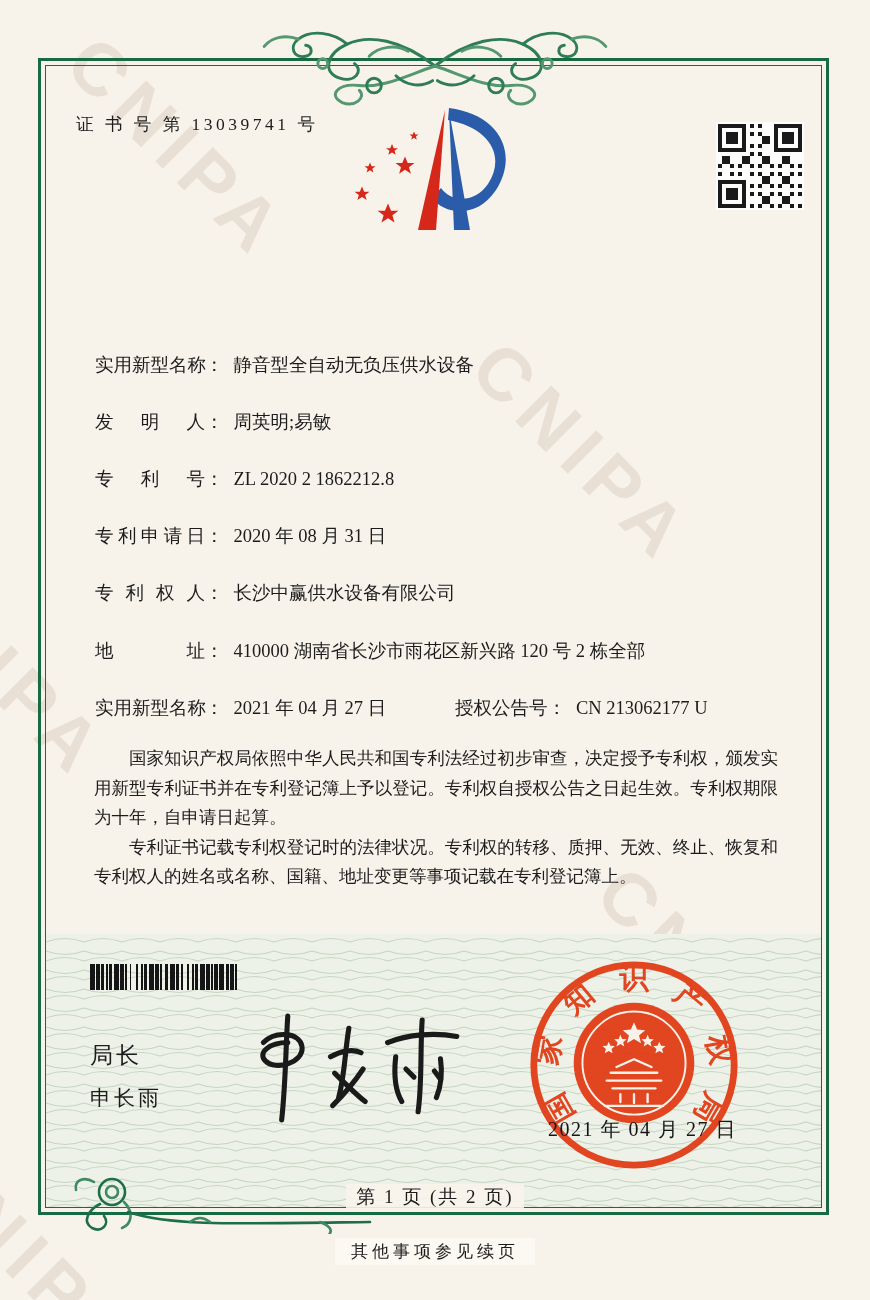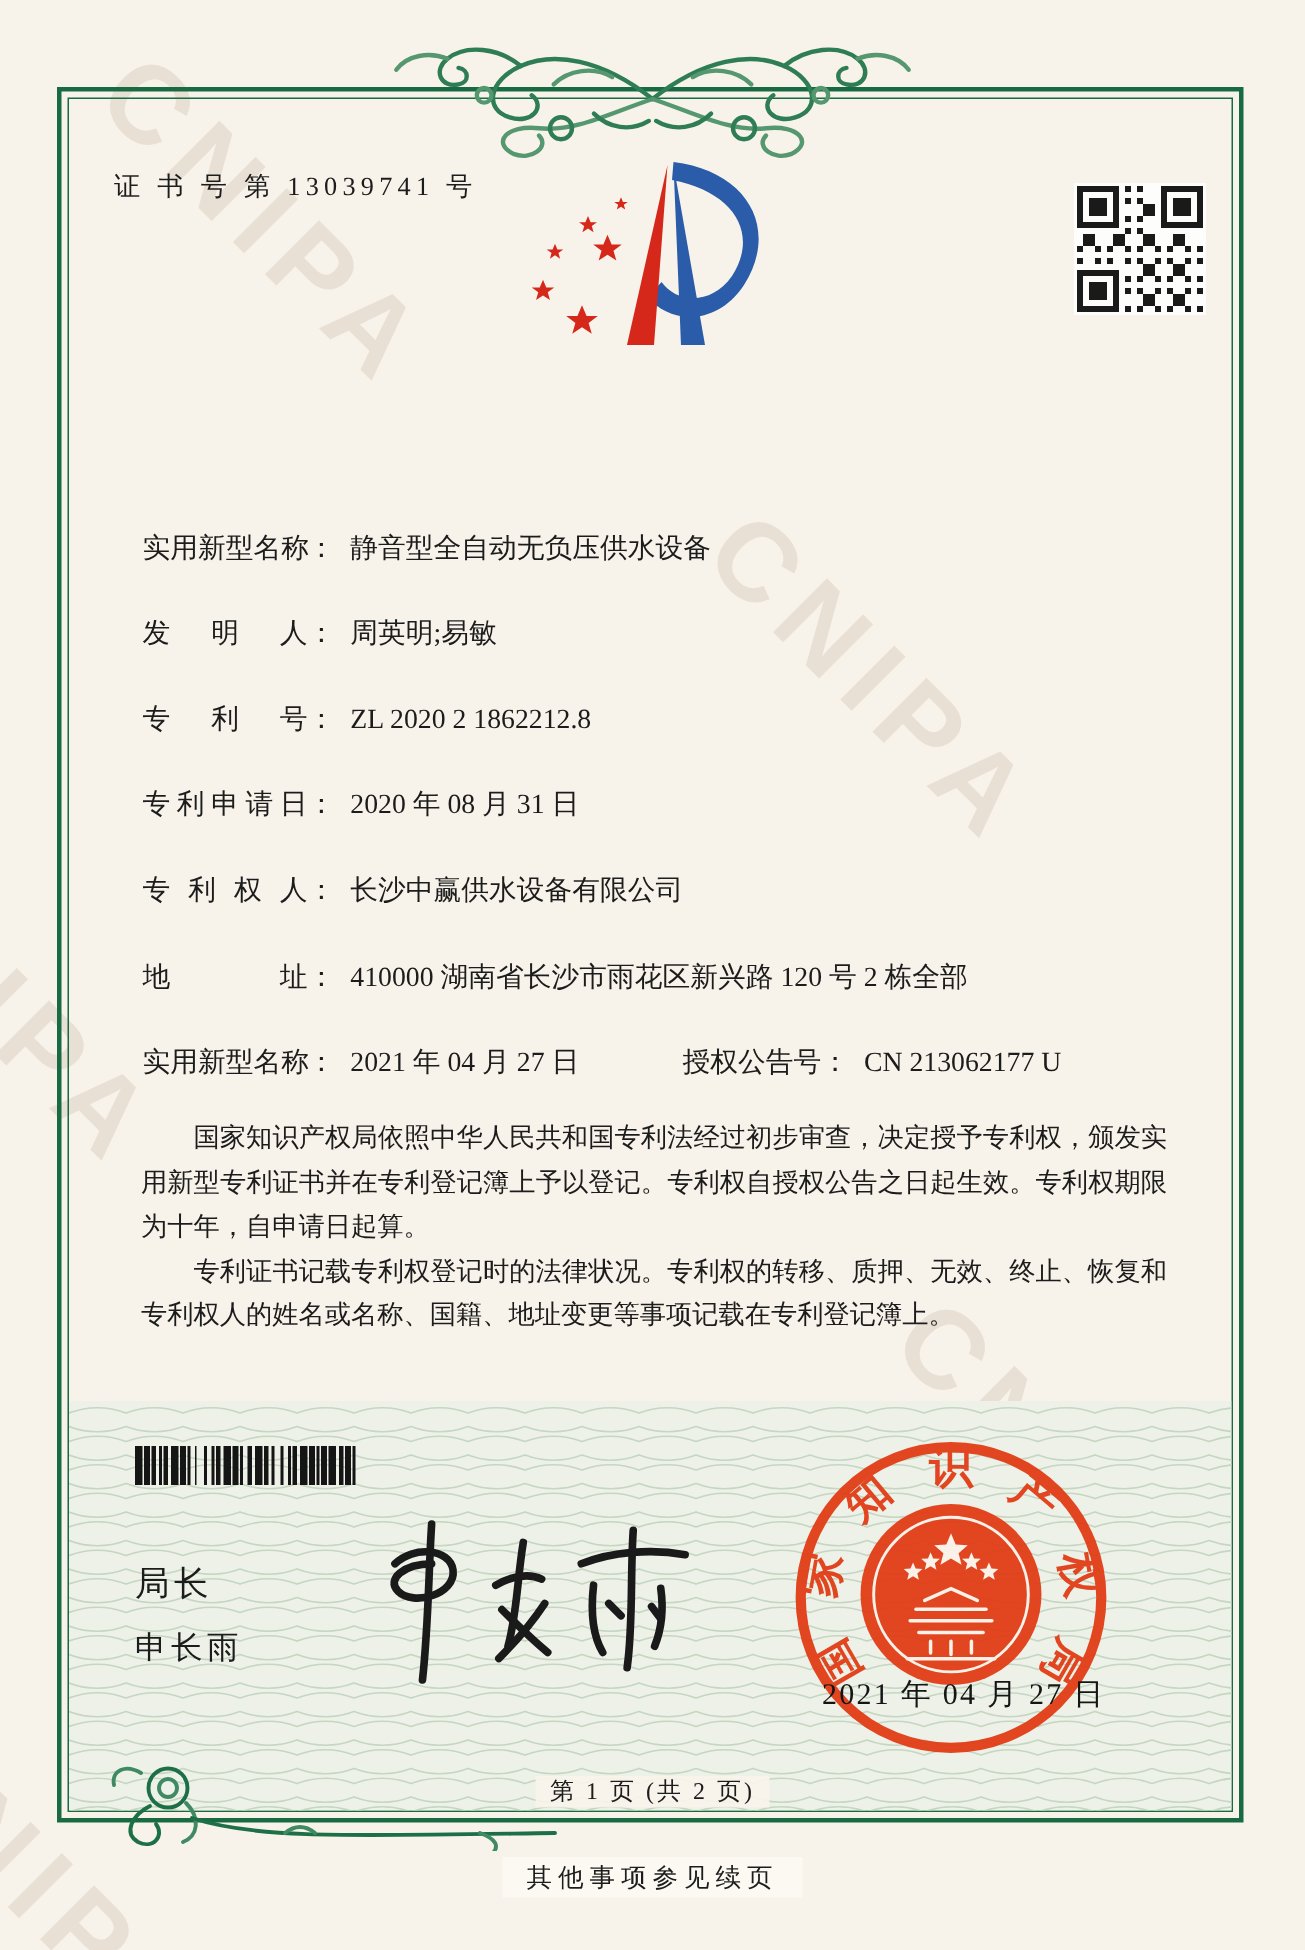--- a/index.html
+++ b/index.html
@@ -26,21 +26,21 @@
   .g2{position:absolute;left:360px;top:0;}
   .paras{position:absolute;left:94px;top:744px;width:684px;font-size:17.5px;line-height:29.5px;text-align:justify;}
   .paras p{margin:0;text-indent:2em;}
   .barcode{position:absolute;left:90px;top:964px;height:26px;display:flex;align-items:stretch;}
   .barcode i{display:block;height:100%;}
   .signer-title{position:absolute;left:90px;top:1040px;font-size:23px;letter-spacing:3px;font-family:"Liberation Sans","DejaVu Sans",sans-serif;}
   .signer-name{position:absolute;left:90px;top:1084px;font-size:21px;letter-spacing:3px;font-family:Liberation Sans, sans-serif;}
   .signature{position:absolute;left:232px;top:1012px;}
   .seal{position:absolute;left:527px;top:958px;opacity:.95;}
   .seal-date{position:absolute;left:548px;top:1116px;font-size:20px;letter-spacing:1.5px;color:#151515;white-space:nowrap;}
-  .page-footer{position:absolute;left:0;top:1184px;width:870px;text-align:center;font-size:16px;letter-spacing:2px;}
+  .page-footer{position:absolute;left:0;top:1184px;width:870px;text-align:center;font-size:19px;letter-spacing:2px;}
   .page-footer span{background:rgba(248,244,235,.9);padding:2px 10px;}
   .note{position:absolute;left:0;top:1240px;width:870px;text-align:center;font-size:17px;letter-spacing:4px;}
   .note span{background:#fcf9f2;padding:4px 16px;}
 </style>
 </head>
 <body>
 
 <div class="wm" style="left:110px;top:20px;">CNIPA</div>
 <div class="wm" style="left:515px;top:325px;">CNIPA</div>
 <div class="wm" style="left:-70px;top:540px;">CNIPA</div>

